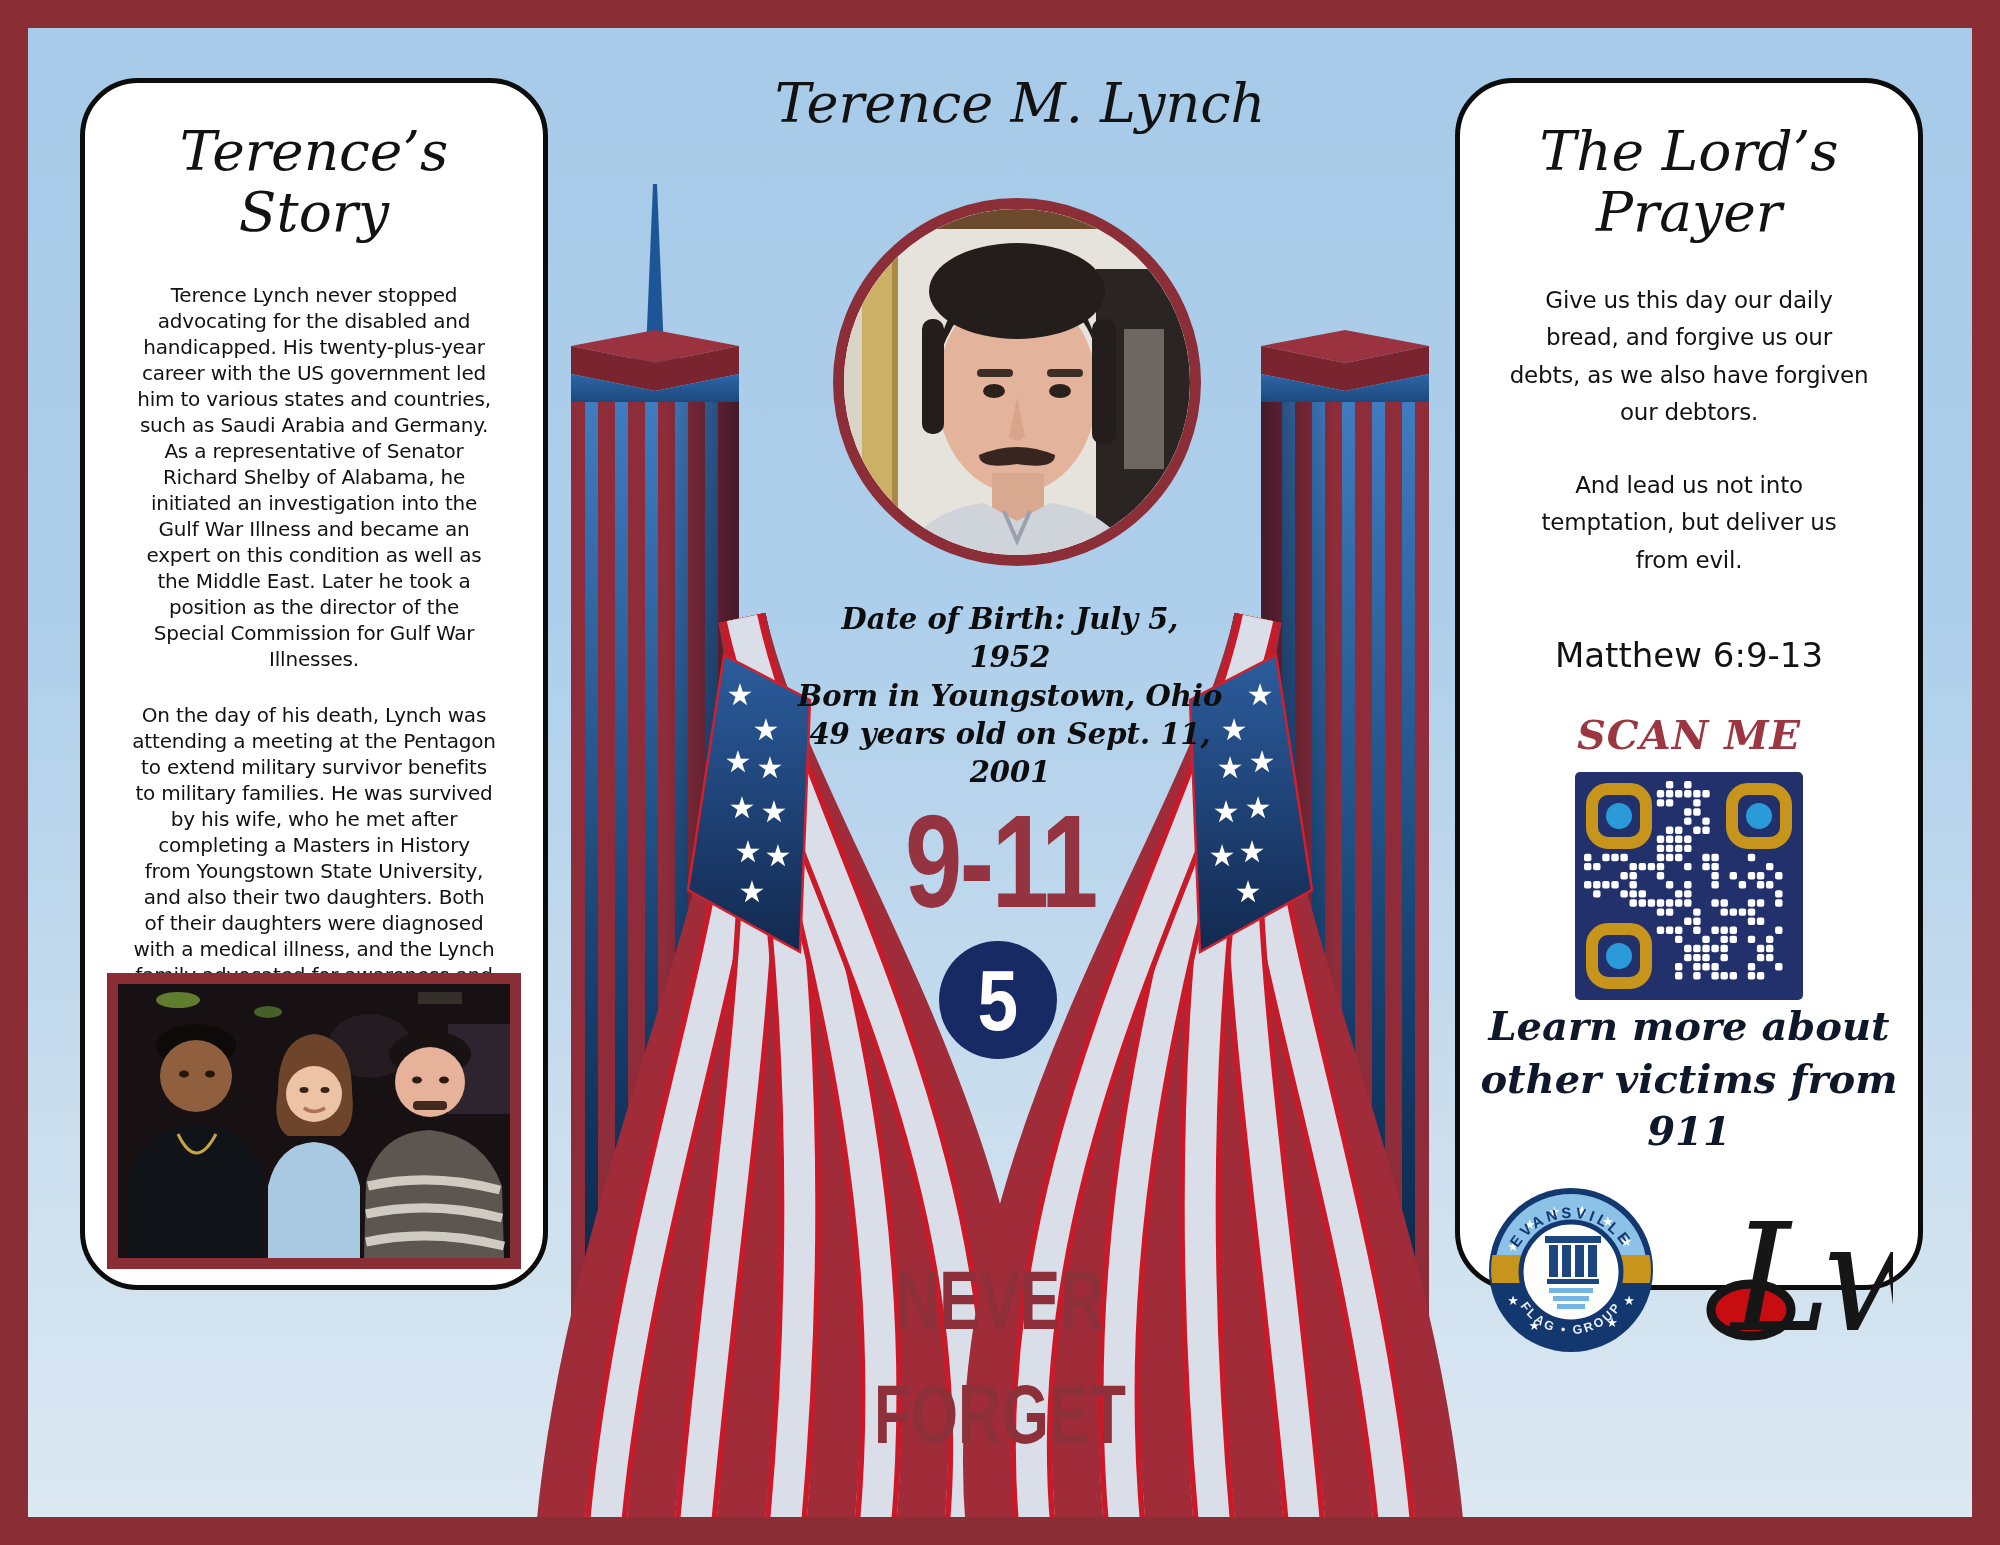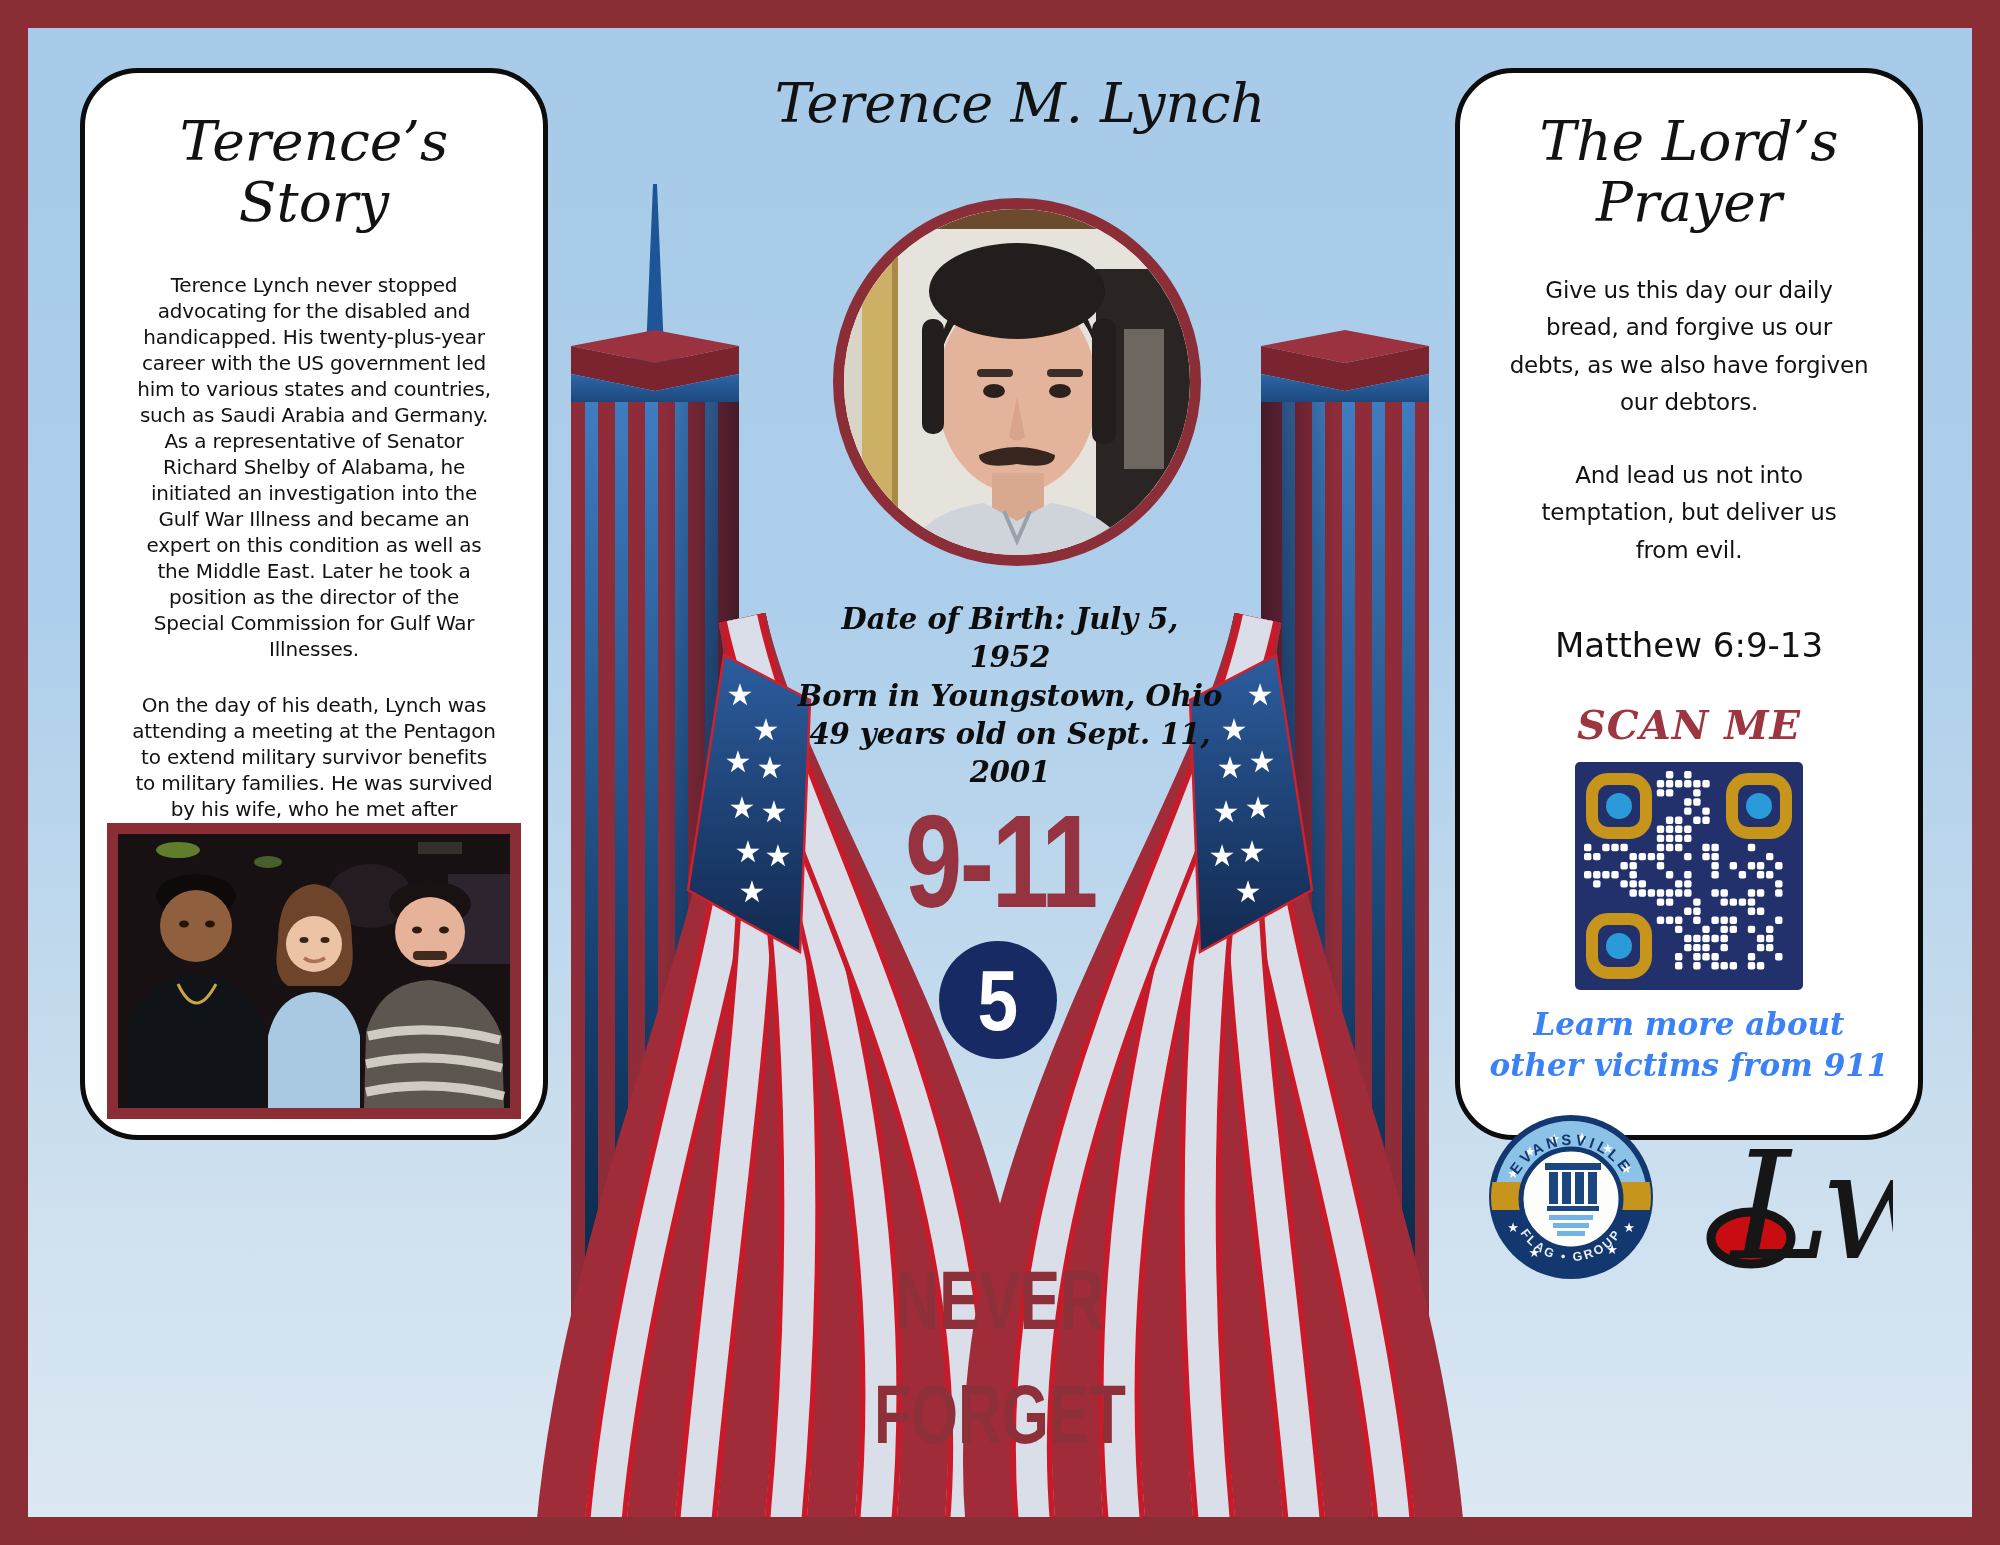--- a/index.html
+++ b/index.html
@@ -2,37 +2,37 @@
 <html><head>
 <meta charset="utf-8">
 <style>
   html,body{margin:0;padding:0;background:#666;}
   .page{position:relative;width:2000px;height:1545px;overflow:hidden;
         background:linear-gradient(180deg,#a6cae8 0%,#aecfeb 40%,#ccdfee 75%,#dde9f3 100%);
         font-family:"DejaVu Sans",sans-serif;}
   .frame{position:absolute;inset:0;border:28px solid #8b2d35;z-index:60;pointer-events:none;}
   .art{position:absolute;left:0;top:0;z-index:1;}
 
-  .panel{position:absolute;top:68px;width:468px;height:1072px;background:#ffffff;
+  .panel{position:absolute;top:78px;width:468px;height:1212px;background:#ffffff;
          border:5px solid #0c0c0c;border-radius:58px;box-sizing:border-box;z-index:10;
          padding:24px 18px;text-align:center;color:#121212;}
   .panel.left{left:80px;}
   .panel.right{left:1455px;}
 
   .script{font-family:"DejaVu Serif",serif;font-style:italic;font-weight:400;color:#121212;
           margin:14px 0 40px 0;line-height:1.1;}
   .panel .script{font-size:55px;}
   .pre{white-space:pre-line;}
   .body{font-size:20px;line-height:1.3;margin:8px 0 30px 0;letter-spacing:-0.2px;}
   .panel.right .body{font-size:23px;line-height:1.62;margin-bottom:36px;}
   .verse{font-size:34px;margin:56px 0 0 0;text-align:center;}
   .serifb{font-family:"DejaVu Serif",serif;font-style:italic;font-weight:bold;}
   .scanme{margin-top:36px;font-size:40px;color:#9c3640;letter-spacing:1px;}
   .qr{width:228px;height:228px;margin:14px auto 0 auto;}
-  .learn{margin-top:14px;font-size:31px;line-height:1.32;color:#3b82f6;}
+  .learn{font-size:40px;line-height:1.32;color:#0f172a;}
   .logos{margin-top:24px;display:flex;justify-content:center;align-items:center;gap:36px;}
 
   .family-photo{position:absolute;left:50%;transform:translateX(-50%);bottom:16px;
                 width:414px;height:296px;border:11px solid #8b2d35;box-sizing:border-box;
                 background:#171110;overflow:hidden;}
 
   .center-name{position:absolute;left:700px;top:74px;width:640px;text-align:center;
                font-size:54px;z-index:10;margin:0;}
   .portrait{position:absolute;left:833px;top:198px;width:368px;height:368px;border-radius:50%;
             border:11px solid #8b2e38;box-sizing:border-box;overflow:hidden;background:#ded7ca;z-index:10;}

